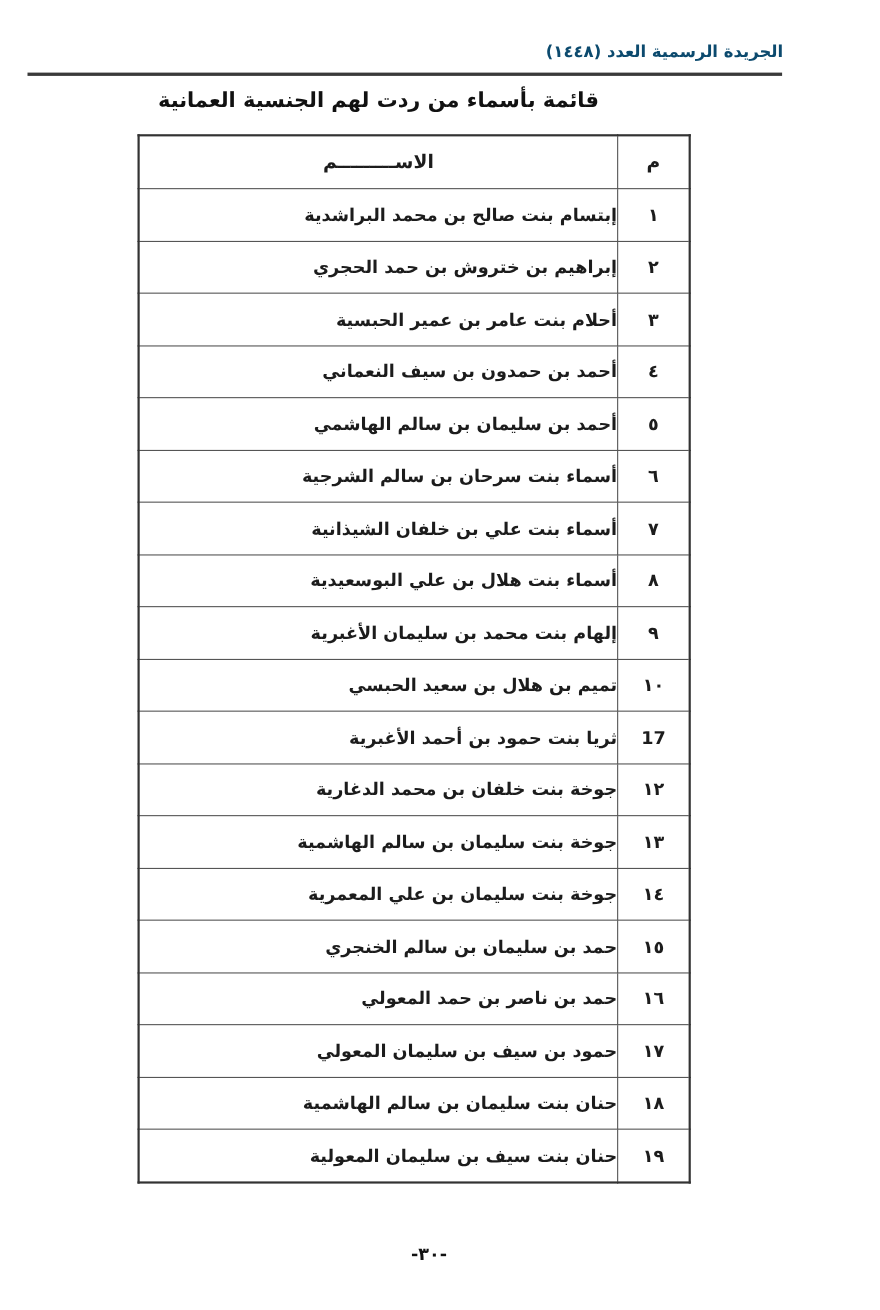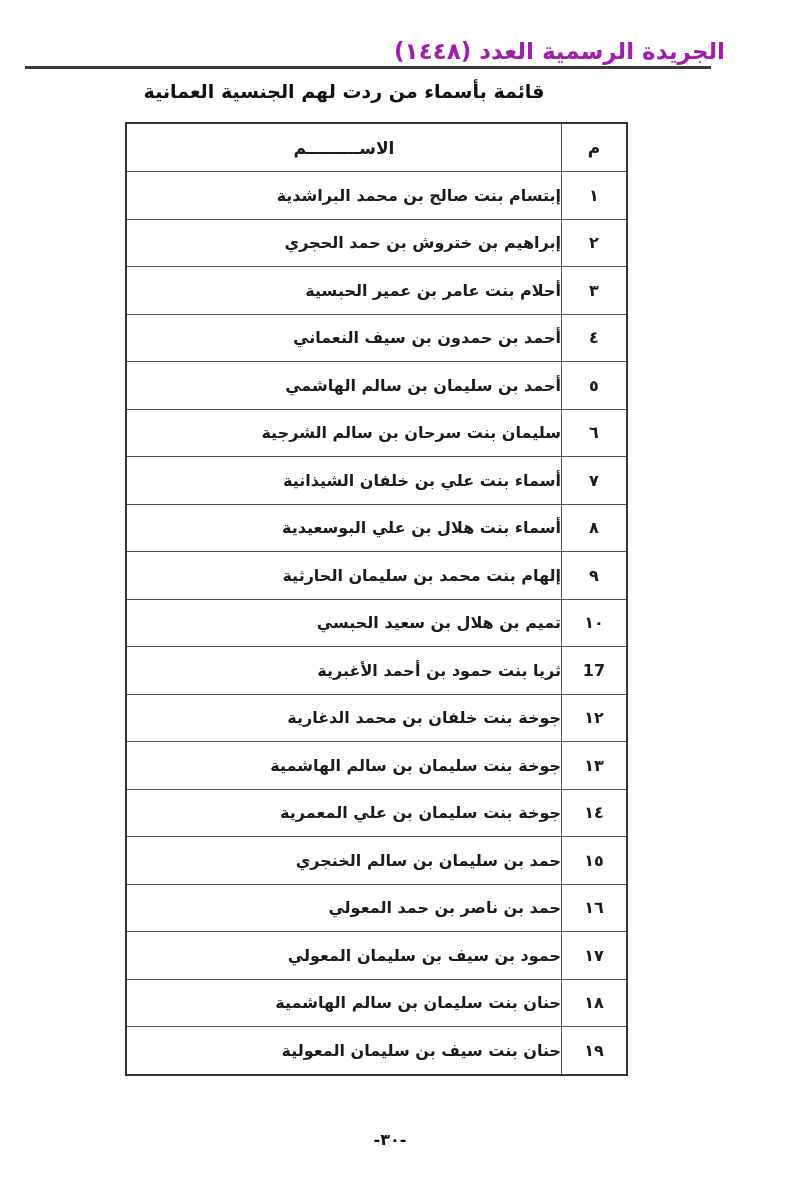--- a/index.html
+++ b/index.html
@@ -11,25 +11,25 @@
       width: 800px;
       height: 1191px;
       position: relative;
       overflow: hidden;
       font-family: "DejaVu Sans", sans-serif;
       color: #1a1a1a;
     }
     .running-header {
       position: absolute;
       top: 38px;
-      right: 75px;
+      right: 88px;
       direction: rtl;
-      font-size: 23px;
+      font-size: 15px;
       font-weight: bold;
-      color: #a21caf;
+      color: #0c4a6e;
       white-space: nowrap;
     }
     .header-rule {
       position: absolute;
       top: 66px;
       left: 25px;
       width: 686px;
       height: 3px;
       background: #3a3a3a;
     }
@@ -130,33 +130,33 @@
       <tr>
         <td class="col-num">٤</td>
         <td class="col-name">أحمد بن حمدون بن سيف النعماني</td>
       </tr>
       <tr>
         <td class="col-num">٥</td>
         <td class="col-name">أحمد بن سليمان بن سالم الهاشمي</td>
       </tr>
       <tr>
         <td class="col-num">٦</td>
-        <td class="col-name">سليمان بنت سرحان بن سالم الشرجية</td>
+        <td class="col-name">أسماء بنت سرحان بن سالم الشرجية</td>
       </tr>
       <tr>
         <td class="col-num">٧</td>
         <td class="col-name">أسماء بنت علي بن خلفان الشيذانية</td>
       </tr>
       <tr>
         <td class="col-num">٨</td>
         <td class="col-name">أسماء بنت هلال بن علي البوسعيدية</td>
       </tr>
       <tr>
         <td class="col-num">٩</td>
-        <td class="col-name">إلهام بنت محمد بن سليمان الحارثية</td>
+        <td class="col-name">إلهام بنت محمد بن سليمان الأغبرية</td>
       </tr>
       <tr>
         <td class="col-num">١٠</td>
         <td class="col-name">تميم بن هلال بن سعيد الحبسي</td>
       </tr>
       <tr>
         <td class="col-num">17</td>
         <td class="col-name">ثريا بنت حمود بن أحمد الأغبرية</td>
       </tr>
       <tr>

